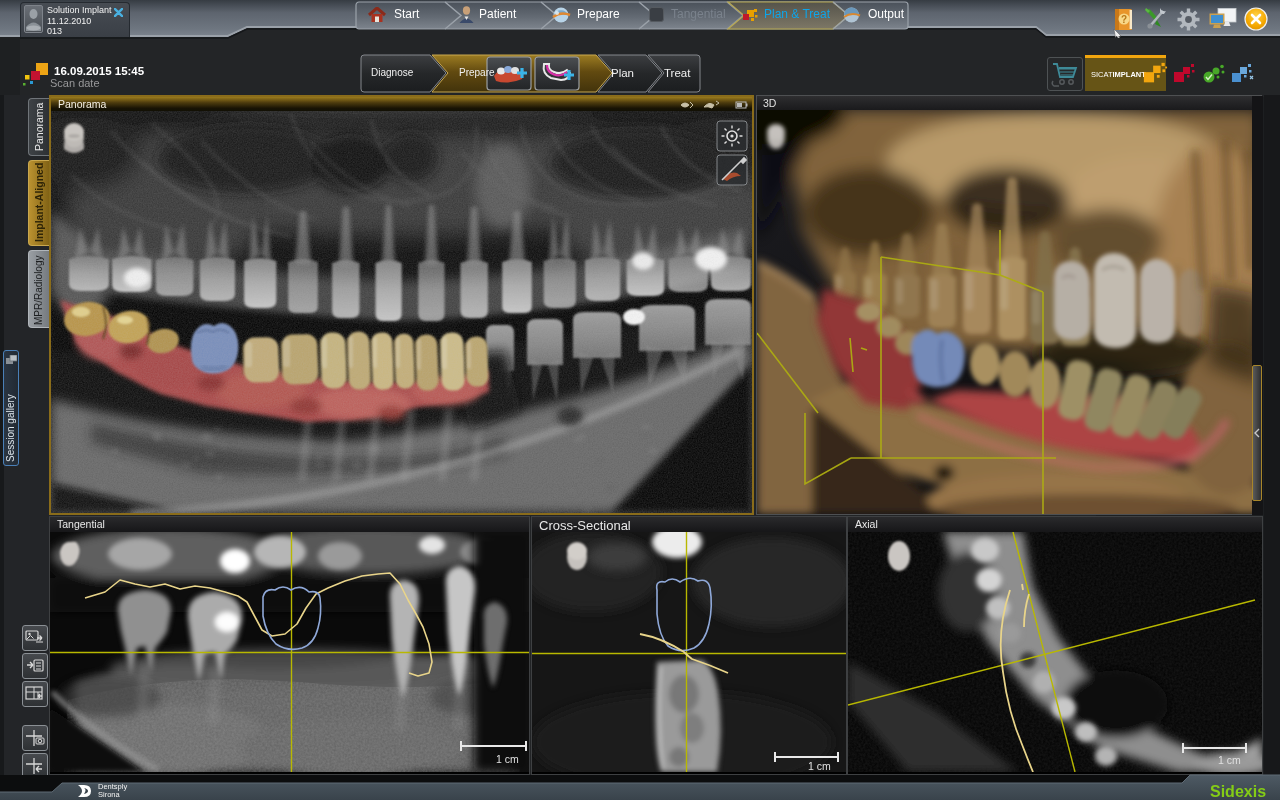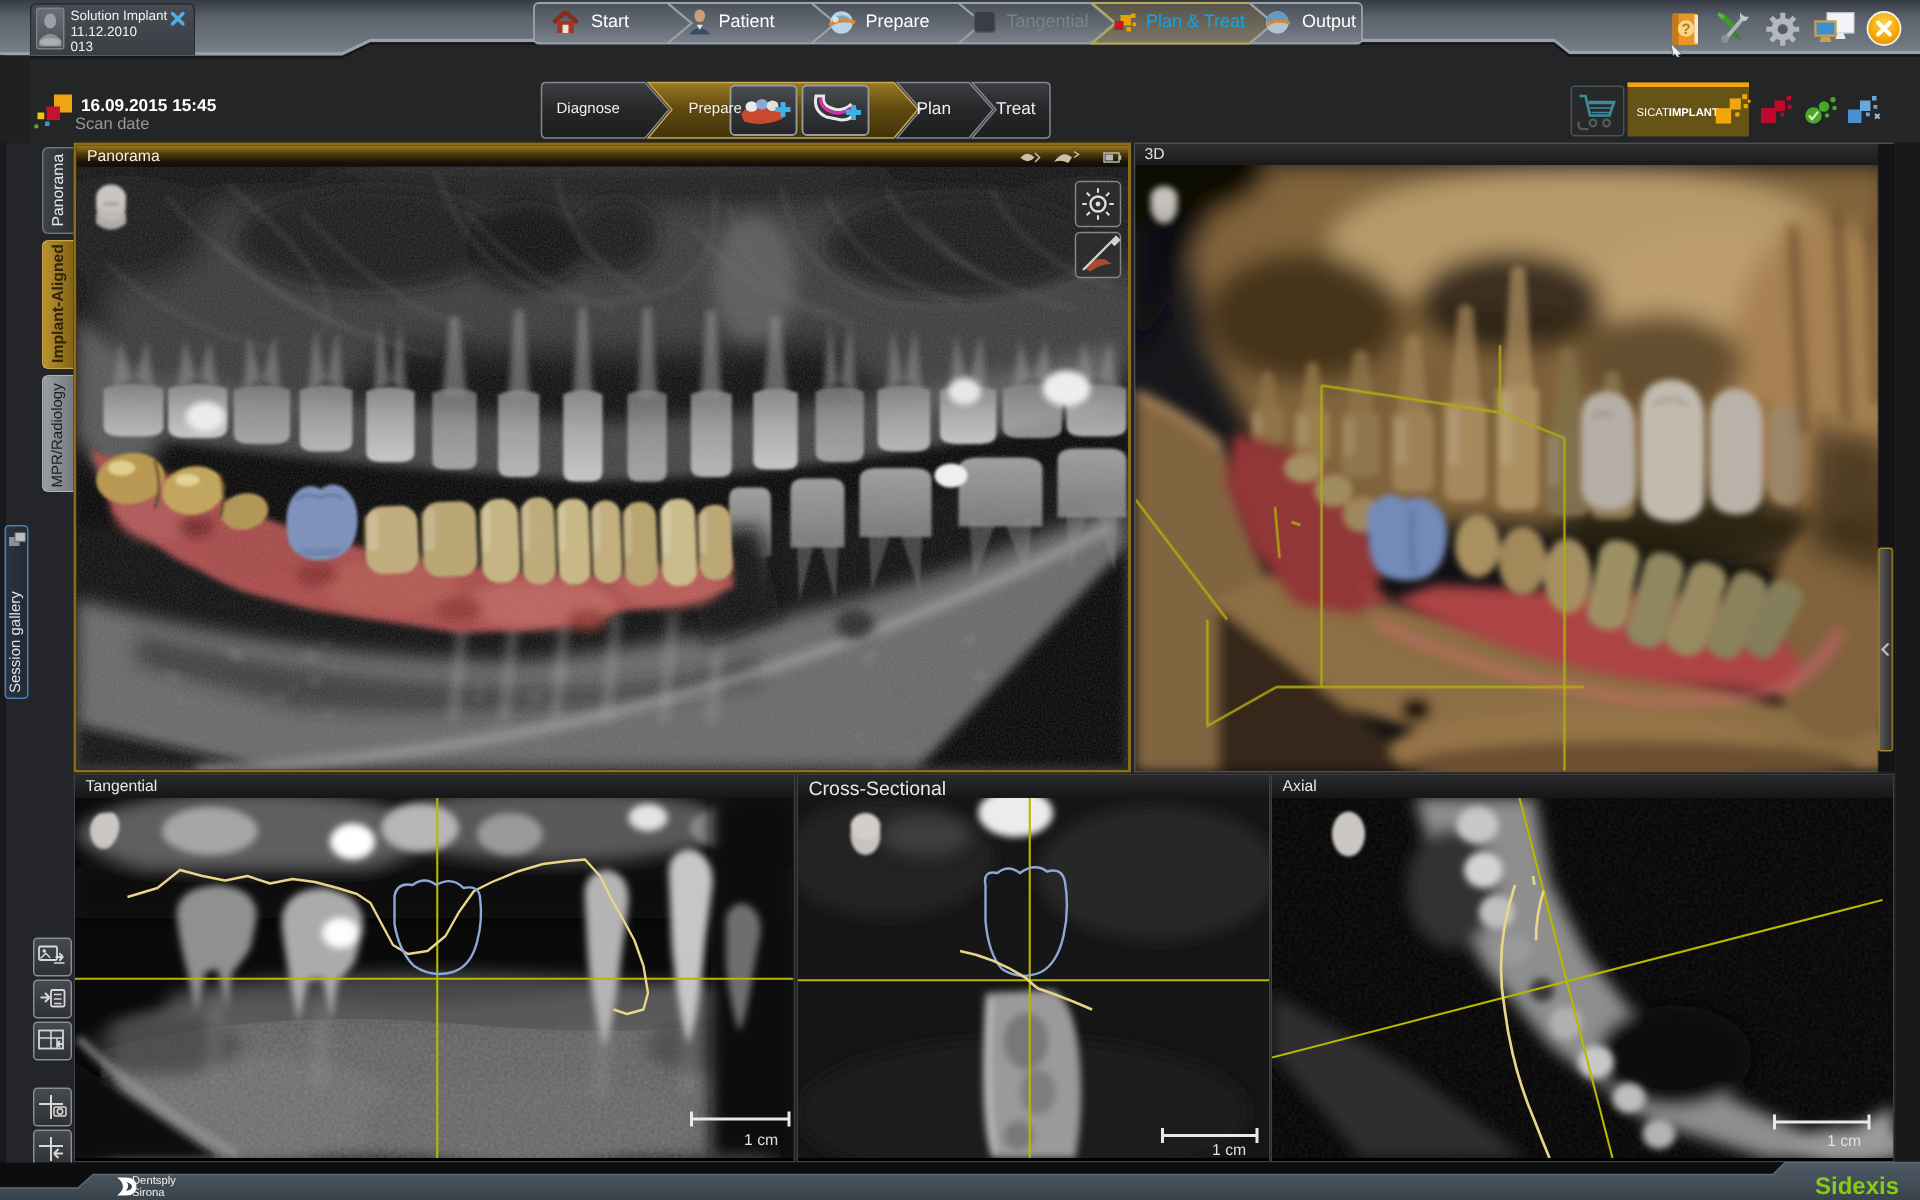--- a/index.html
+++ b/index.html
@@ -854,14 +854,14 @@
           <stop offset="1" stop-color="#39434b"></stop>
         </linearGradient>
       </defs>
 <path d="M0,30 V22 H52 L62,13 H1182 L1190,5 H1280 V30 Z" fill="url(#bb)"></path>
 <path d="M0,22 H52 L62,13 H1182 L1190,5 H1280" fill="none" stroke="#5e6a74" stroke-width="1"></path>
 </svg>
 <svg class="abs" style="left:76px;top:784px" width="18" height="14" viewBox="0 0 18 14">
 <path d="M2,1 L8,1 Q15,1 15,7 Q15,13 8,13 L2,13 Q6,10 6,7 Q6,4 2,1 Z" fill="#fff"></path>
 <path d="M8,4 Q11,5.5 8,10 Q12,9 12,7 Q12,5 8,4 Z" fill="#39434b"></path>
 </svg>
-<div class="abs" style="left:88px;top:783px;color:#f2f2f2;font-size:7.5px;line-height:8px">Dentsply<br>Sirona</div>
+<div class="abs" style="left:98px;top:783px;color:#f2f2f2;font-size:7.5px;line-height:8px">Dentsply<br>Sirona</div>
 <div class="abs" style="left:1210px;top:783px;color:#84cc16;font-size:16px;font-weight:bold">Sidexis 4</div>
 </div>
 </body></html>

